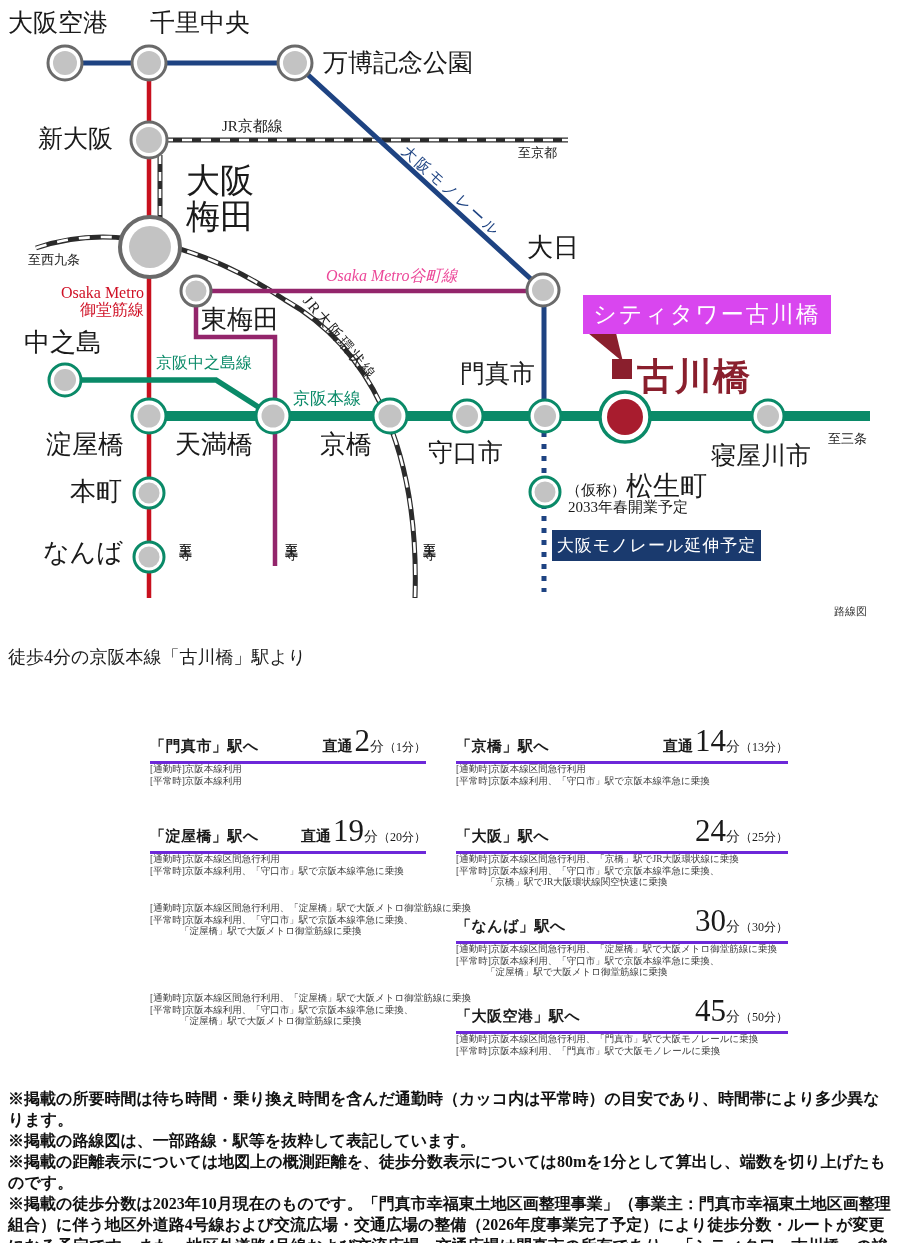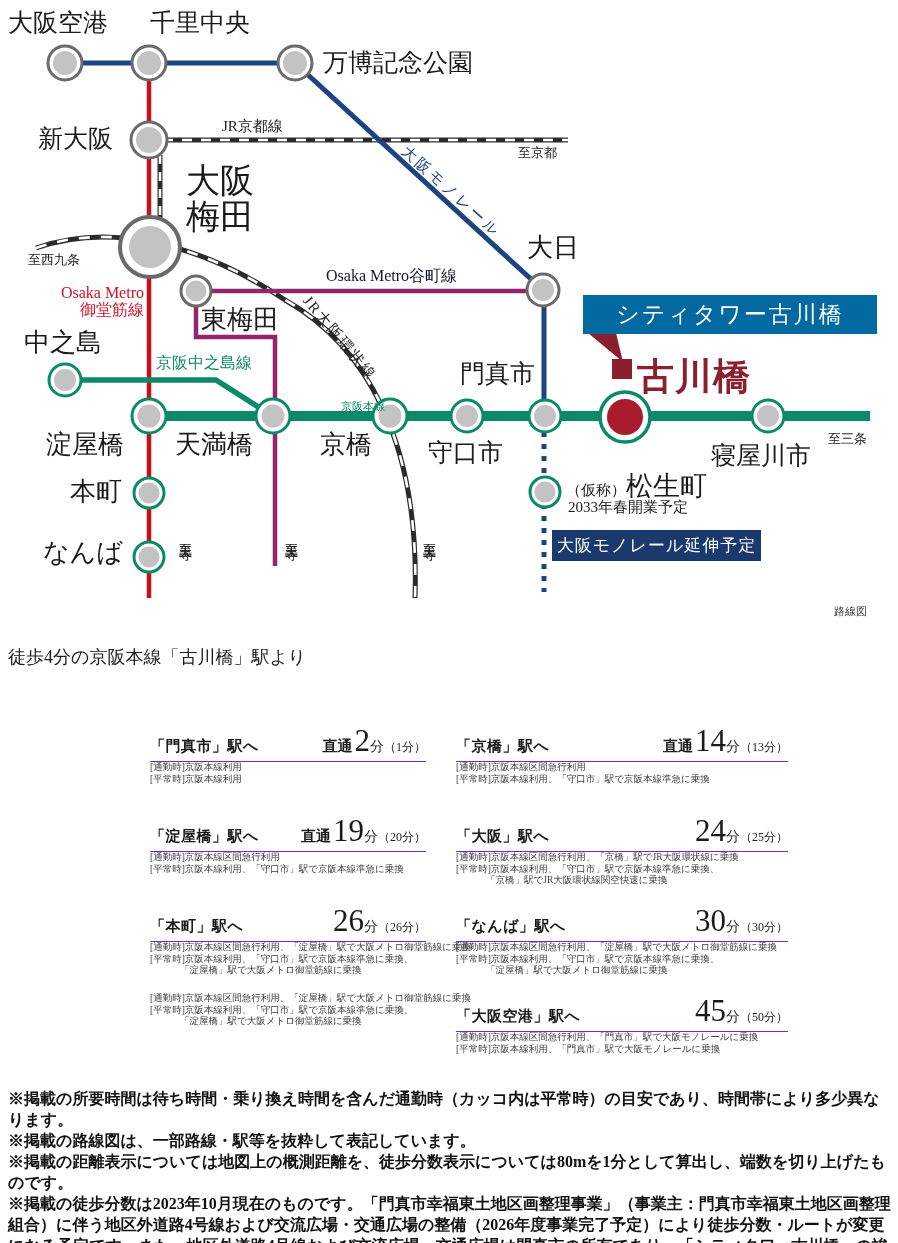--- a/index.html
+++ b/index.html
@@ -7,42 +7,42 @@
         font-family:"Liberation Serif","DejaVu Serif",serif;color:#1a1a1a;}
   .map{position:absolute;left:0;top:0;width:898px;height:622px;}
   .map svg{position:absolute;left:0;top:0;}
   .abs{position:absolute;white-space:nowrap;}
   .sl{font-size:25px;color:#1a1a1a;line-height:1.05;}
   .sl26{font-size:26px;}
   .umeda{font-size:34px;line-height:36px;}
   .furu{font-size:37px;color:#8a1f2d;font-weight:bold;letter-spacing:1px;}
   .ll{font-size:16px;}
   .ll-red{color:#cf1126;text-align:right;line-height:17px;}
-  .ll-purple{color:#0f172a;}
+  .ll-purple{color:#ec4899;font-style:italic;}
   .ll-green{color:#0a8a68;}
   .ll-navy{color:#1e4382;}
   .ll-black{color:#222;}
   .small13{font-size:13px;color:#222;}
   .vert{writing-mode:vertical-rl;font-size:13px;color:#222;letter-spacing:1px;}
   .rot{transform-origin:0 0;font-size:15px;letter-spacing:2px;}
   .banner{position:absolute;display:flex;align-items:center;justify-content:center;color:#fff;}
-  .banner-prop{left:583px;top:295px;width:294px;height:39px;background:#0369a1;
+  .banner-prop{left:583px;top:295px;width:248px;height:39px;background:#d946ef;
                font-size:23px;letter-spacing:2px;}
   .banner-ext{left:552px;top:530px;width:209px;height:31px;background:#1a3a6e;
               font-size:17px;letter-spacing:1px;}
   .matsuo{left:566px;top:468px;}
   .matsuo .pref{font-size:15px;}
   .matsuo .nm{font-size:27px;}
   .matsuo-note{left:568px;top:498px;font-size:15px;}
   .caption{left:834px;top:604px;font-size:11px;color:#333;}
   .heading{position:absolute;left:8px;top:645px;font-size:18px;color:#1a1a1a;}
   .routes{position:absolute;left:150px;top:723px;display:grid;
           grid-template-columns:276px 332px;column-gap:30px;grid-auto-rows:90px;}
   .route-head{display:flex;justify-content:space-between;align-items:baseline;
-              border-bottom:1px solid #6d28d9;padding-bottom:2px;}
+              border-bottom:3px solid #6d28d9;padding-bottom:2px;}
   .r-station{font-size:15px;font-weight:600;letter-spacing:.5px;}
   .r-time{white-space:nowrap;}
   .r-direct{font-size:15px;font-weight:600;margin-right:2px;}
   .r-min{font-size:31px;}
   .r-unit{font-size:14px;}
   .r-alt{font-size:12px;}
   .route-details{}
   .rd{font-size:9.5px;line-height:11.5px;color:#3a3a3a;white-space:nowrap;}
   .rd-indent{padding-left:30px;}
   .notes{position:absolute;left:8px;top:1088px;width:886px;}
@@ -187,21 +187,21 @@
 
     <div class="abs ll ll-black" style="left:222px;top:117px;font-size:15px;">JR京都線</div>
     <div class="abs ll ll-black rot" style="left:313px;top:292px;transform:rotate(50deg);">JR大阪環状線</div>
     <div class="abs ll ll-navy rot" style="left:410px;top:142px;transform:rotate(42deg);letter-spacing:3px;">大阪モノレール</div>
     <div class="abs ll ll-red" style="left:38px;top:284px;width:106px;">
       <div>Osaka Metro</div>
       <div>御堂筋線</div>
     </div>
     <div class="abs ll ll-purple" style="left:326px;top:266px;">Osaka Metro谷町線</div>
     <div class="abs ll ll-green" style="left:156px;top:353px;">京阪中之島線</div>
-    <div class="abs ll ll-green" style="left:293px;top:399px;font-size:11px;margin-left:48px;">京阪本線</div>
+    <div class="abs ll ll-green" style="left:293px;top:387px;font-size:17px;">京阪本線</div>
 
     <div class="abs small13" style="left:518px;top:144px;">至京都</div>
     <div class="abs small13" style="left:28px;top:251px;">至西九条</div>
     <div class="abs vert" style="left:176px;top:534px;">至天王寺</div>
     <div class="abs vert" style="left:282px;top:534px;">至天王寺</div>
     <div class="abs vert" style="left:420px;top:534px;">至天王寺</div>
     <div class="abs small13" style="left:828px;top:430px;">至三条</div>
 
     <div class="banner banner-prop">シティタワー古川橋</div>
     <div class="banner banner-ext">大阪モノレール延伸予定</div>
@@ -250,24 +250,20 @@
         <span class="r-station">「大阪」駅へ</span>
         <span class="r-time"><span class="r-direct"></span><span class="r-min">24</span><span class="r-unit">分</span><span class="r-alt">（25分）</span></span>
       </div>
       <div class="route-details">
         <div class="rd">[通勤時]京阪本線区間急行利用、「京橋」駅でJR大阪環状線に乗換</div>
         <div class="rd">[平常時]京阪本線利用、「守口市」駅で京阪本線準急に乗換、</div>
         <div class="rd rd-indent">「京橋」駅でJR大阪環状線関空快速に乗換</div>
       </div>
     </div>
     <div class="route-cell">
-      <div class="route-head">
-        <span class="r-station">「本町」駅へ</span>
-        <span class="r-time"><span class="r-direct"></span><span class="r-min">26</span><span class="r-unit">分</span><span class="r-alt">（26分）</span></span>
-      </div>
       <div class="route-details">
         <div class="rd">[通勤時]京阪本線区間急行利用、「淀屋橋」駅で大阪メトロ御堂筋線に乗換</div>
         <div class="rd">[平常時]京阪本線利用、「守口市」駅で京阪本線準急に乗換、</div>
         <div class="rd rd-indent">「淀屋橋」駅で大阪メトロ御堂筋線に乗換</div>
       </div>
     </div>
     <div class="route-cell">
       <div class="route-head">
         <span class="r-station">「なんば」駅へ</span>
         <span class="r-time"><span class="r-direct"></span><span class="r-min">30</span><span class="r-unit">分</span><span class="r-alt">（30分）</span></span>

